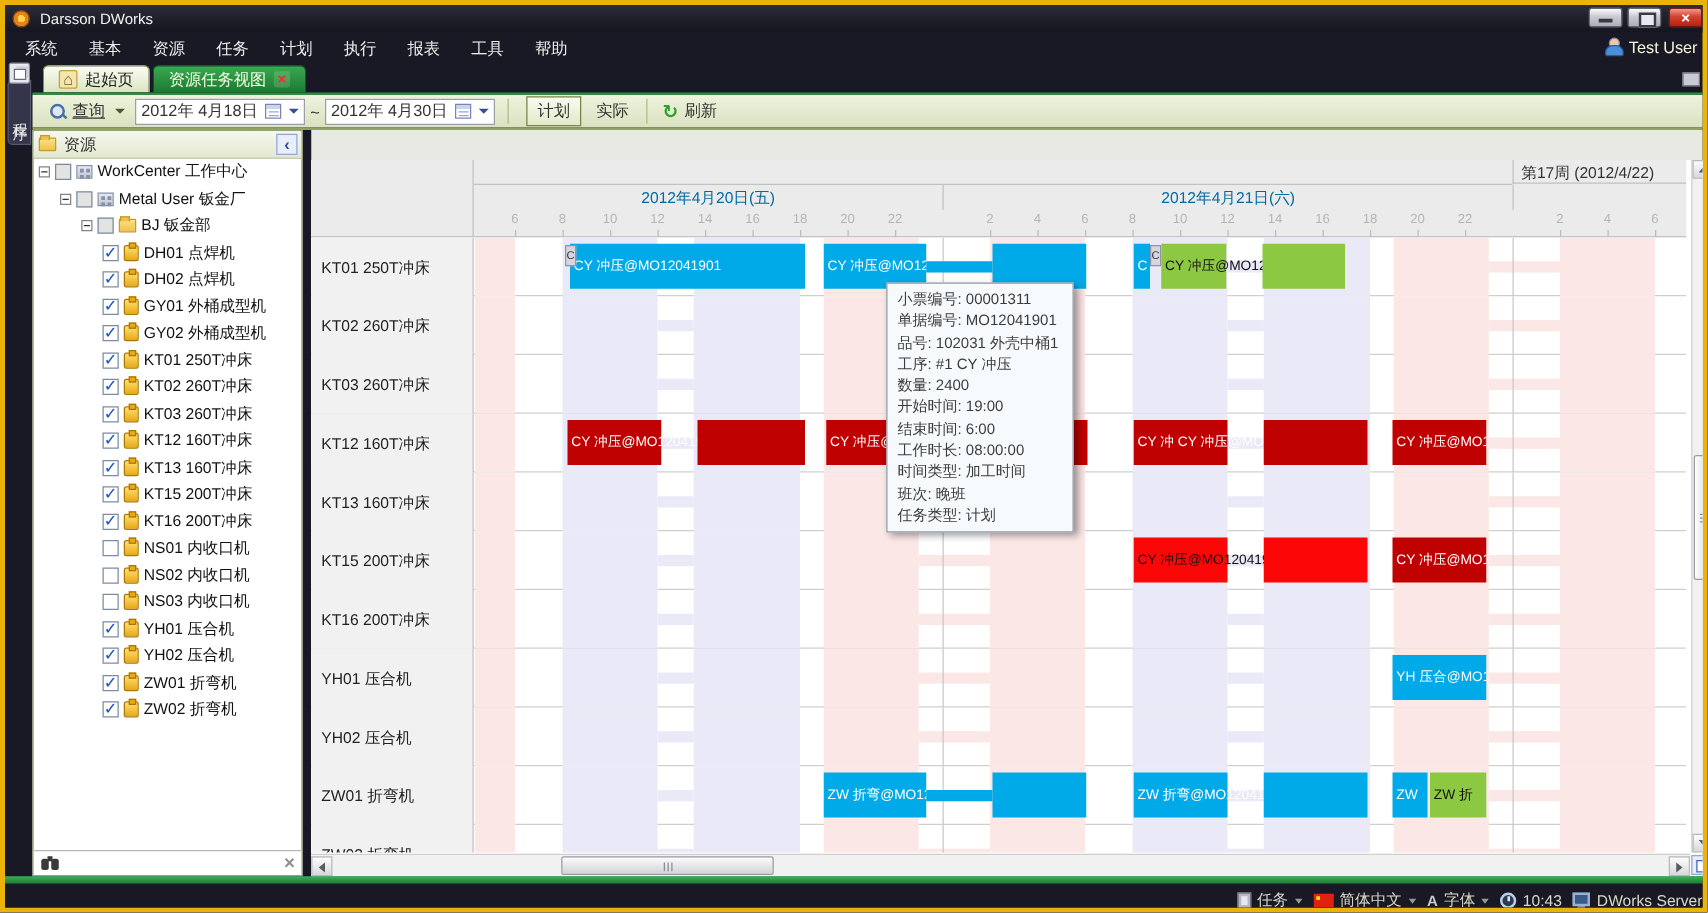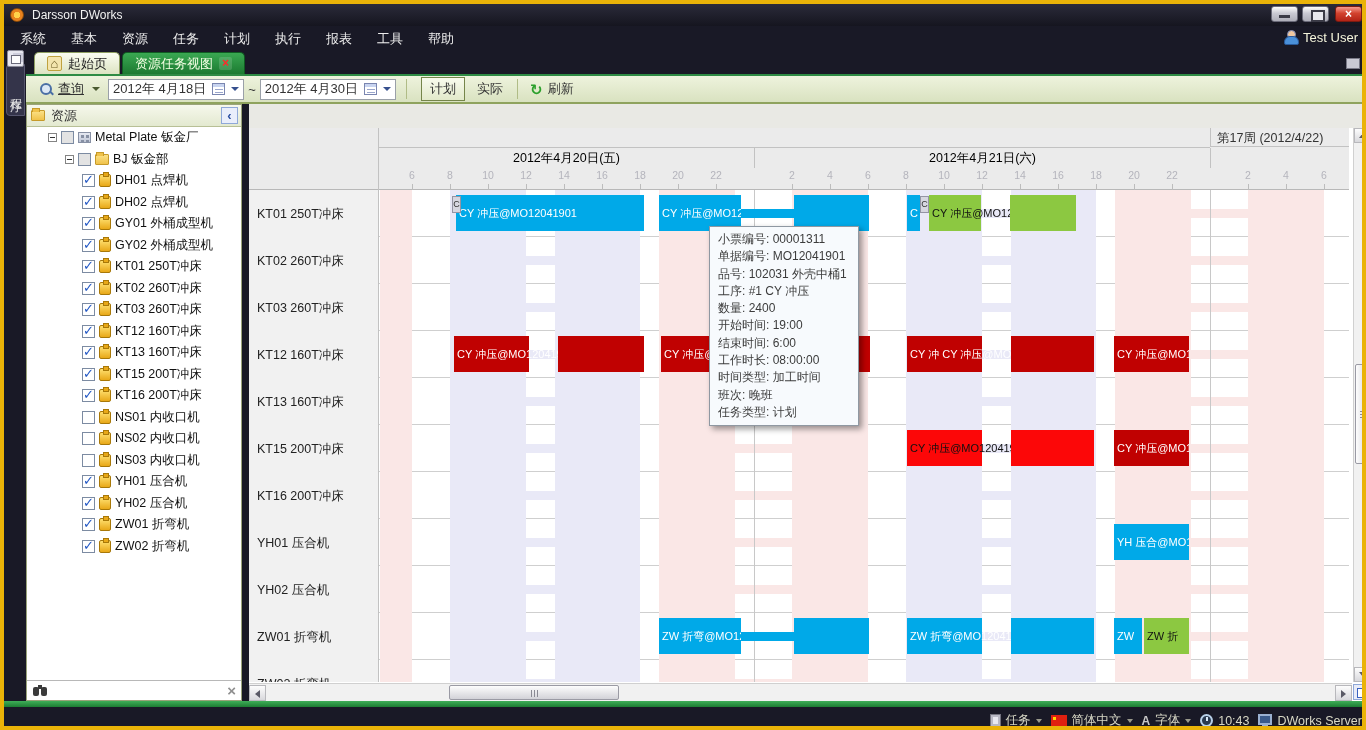--- a/index.html
+++ b/index.html
@@ -84,21 +84,21 @@
   #gtabs{position:absolute;left:0;top:0;width:1121px;height:24px;border-bottom:1px solid #a8a8a0;}
   .gtab{position:absolute;top:2px;height:22px;font-size:13px;color:#222;background:linear-gradient(#f4f4ec,#e2e2d6);border:1px solid #a8a8a0;border-bottom:none;border-radius:3px 3px 0 0;padding:3px 8px 0;}
   .gtab.active{background:#f6f6ee;outline:1px dotted #555;outline-offset:-4px;top:0;height:24px;padding-top:5px;}
   #gantt{position:absolute;left:0;top:24px;width:1121px;height:573px;background:#fff;}
 
   #gheader{position:absolute;left:0;top:0;width:1100px;height:62px;background:#ebebeb;border-bottom:1px solid #b8b8b8;}
   #hleft{position:absolute;left:0;top:0;width:130px;height:62px;border-right:1px solid #c2c2c2;}
   #hright{position:absolute;left:130px;top:0;width:970px;height:62px;overflow:hidden;}
   #week-cell{position:absolute;top:0;height:19px;border-left:1px solid #c2c2c2;border-bottom:1px solid #c2c2c2;font-size:12.5px;color:#333;padding:2px 0 0 6px;white-space:nowrap;}
   #week-underline{position:absolute;left:0;top:19px;height:1px;background:#c2c2c2;}
-  .day-cell{position:absolute;top:20px;height:20px;text-align:center;font-size:12.5px;color:#000000;border-left:1px solid #c2c2c2;padding-top:2px;white-space:nowrap;overflow:visible;}
+  .day-cell{position:absolute;top:20px;height:20px;text-align:center;font-size:12.5px;color:#0369a1;border-left:1px solid #c2c2c2;padding-top:2px;white-space:nowrap;overflow:visible;}
   .hour-lab{position:absolute;top:41px;width:24px;margin-left:-12px;text-align:center;font-size:10.5px;color:#b4b4bc;}
   .tickmark{position:absolute;top:56px;width:1px;height:6px;background:#bcbcbc;}
 
   #grows{position:absolute;left:0;top:62px;width:1100px;height:492px;overflow:hidden;background:#fff;}
   .grow{position:relative;width:1100px;height:47px;border-bottom:1px solid #cfcfcf;}
   .rlabel{position:absolute;left:0;top:0;width:130px;height:47px;background:#f1f1f1;border-right:1px solid #c2c2c2;font-size:12.5px;color:#222;padding:16px 0 0 8px;white-space:nowrap;overflow:hidden;}
   .rtl{position:absolute;left:130px;top:0;width:970px;height:47px;overflow:hidden;}
   .stripe{position:absolute;top:0;bottom:0;z-index:1;}
   .stripe.thin{top:19px;bottom:auto;height:9px;}
   .dayline{position:absolute;top:0;bottom:0;width:1px;background:#c8c8c8;z-index:2;}
@@ -216,25 +216,31 @@
     </div>
   </div>
 
   <div id="respanel">
     <div id="res-header">
       <span class="folder-ico"></span>
       <span>资源</span>
       <div id="collapse-btn">‹</div>
     </div>
     <div id="tree">
+        <div class="tnode" style="padding-left: 4px;">
+          <div class="exp"></div>
+          <div class="cb part"></div>
+          <div class="site-ico"></div>
+          <span>WorkCenter 工作中心</span>
+        </div>
         <div class="tnode" style="padding-left: 21px;">
           <div class="exp"></div>
           <div class="cb part"></div>
           <div class="site-ico"></div>
-          <span>Metal Plate 钣金厂</span>
+          <span>Metal User 钣金厂</span>
         </div>
         <div class="tnode" style="padding-left: 38px;">
           <div class="exp"></div>
           <div class="cb part"></div>
           <div class="folder-ico"></div>
           <span>BJ 钣金部</span>
         </div>
         <div class="tnode" style="padding-left: 55px;">
           <div class="cb checked"></div>
           <div class="mach-ico"></div>

